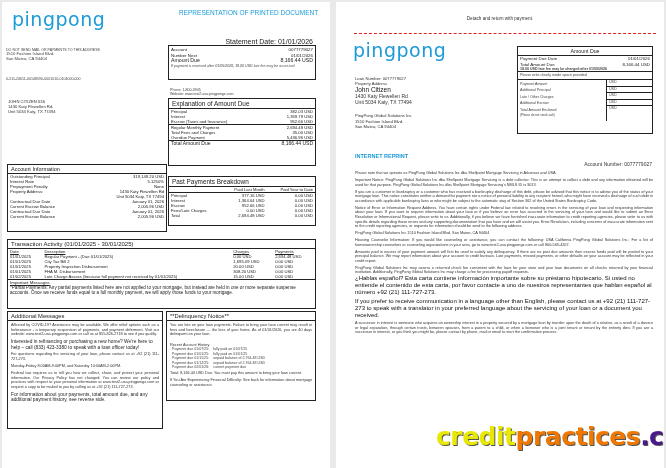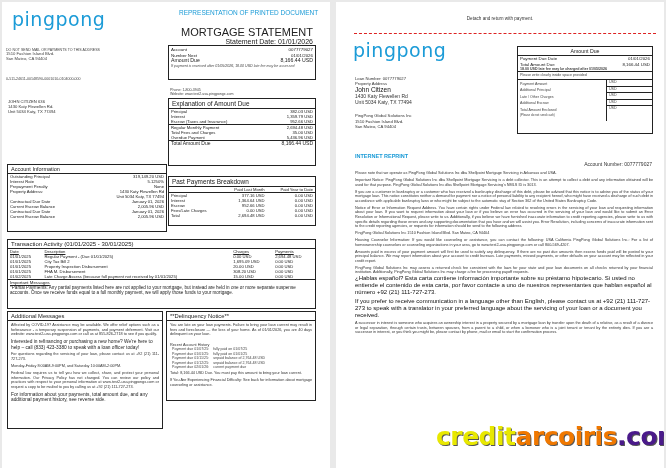--- a/index.html
+++ b/index.html
@@ -26,21 +26,20 @@
 .bigpara{font-size:6px;line-height:7px;color:#111;margin-bottom:2px}
 .dash{position:absolute;left:18px;right:8px;top:31px;border-top:1.5px dashed #d22}
 .watermark{position:absolute;left:100px;top:420px;font-size:25px;font-weight:bold;font-family:"DejaVu Sans",sans-serif;letter-spacing:-0.5px;text-shadow:1px 1px 0 #555}
 </style>
 </head>
 <body>
 
 <div class="page" id="p1">
   <div class="logo" style="left:10px;top:6px">pingpong</div>
   <div class="rep">REPRESENTATION OF PRINTED DOCUMENT</div>
-  <div class="mtitle">MORTGAGE STATEMENT</div>
   <div class="sdate">Statement Date: 01/01/2026</div>
 
   <div class="sec tiny" style="left:4px;top:46px;width:160px">
     <div>DO NOT SEND MAIL OR PAYMENTS TO THIS ADDRESS</div>
     <div style="font-size:4.2px">1510 Fashion Island Blvd.</div>
     <div style="font-size:4.2px">San Mateo, CA 94404</div>
   </div>
   <div class="sec tiny" style="left:4px;top:75px">0-511-24611-00148590-0001010-0104000-000</div>
   <div class="sec small" style="left:6px;top:97px">
     <div>JOHN CITIZEN 636</div>
@@ -349,14 +348,14 @@
     <p class="para">Notice of Error or Information Request Address. You have certain rights under Federal law related to resolving errors in the servicing of your loan and requesting information about your loan. If you want to request information about your loan or if you believe an error has occurred in the servicing of your loan and would like to submit an Error Resolution or Informational Request, please write to us. Additionally, if you believe we have furnished inaccurate information to credit reporting agencies, please write to us with specific details regarding those errors and any supporting documentation that you have and we will assist you. Error Resolution, including concerns of inaccurate information sent to the credit reporting agencies, or requests for information should be send to the following address.</p>
     <p class="para">PingPong Global Solutions Inc 1510 Fashion Island Blvd. San Mateo, CA 94404</p>
     <p class="para">Housing Counselor Information: If you would like counseling or assistance, you can contact the following: USA California PingPong Global Solutions Inc.: For a list of homeownership counselors or counseling organizations in your area, go to www.test2-usa.pingpongx.com or call 800-569-4207.</p>
     <p class="para">Amounts paid in excess of your payment amount will first be used to satisfy any delinquency. If there are no past due amounts then excess funds paid will be posted to your principal balance. We may report information about your account to credit bureaus. Late payments, missed payments, or other defaults on your account may be reflected in your credit report.</p>
     <p class="para" style="margin-bottom:0">PingPong Global Solutions Inc may assess a returned check fee consistent with the laws for your state and your loan documents on all checks returned by your financial institution. Additionally, PingPong Global Solutions Inc may charge a fee for processing payoff requests.</p>
     <p class="bigpara">¿Hablas español? Esta carta contiene información importante sobre su préstamo hipotecario. Si usted no entiende el contenido de esta carta, por favor contacte a uno de nuestros representantes que hablan español al número +92 (21) 111-727-273.</p>
     <p class="bigpara">If you prefer to receive communication in a language other than English, please contact us at +92 (21) 111-727-273 to speak with a translator in your preferred language about the servicing of your loan or a document you received.</p>
     <p class="para">A successor in interest is someone who acquires an ownership interest in a property secured by a mortgage loan by transfer upon the death of a relative, as a result of a divorce or legal separation, through certain trusts, between spouses, from a parent to a child, or when a borrower who is a joint tenant or tenant by the entirety dies. If you are a successor in interest, or you think you might be, please contact by phone, mail or email to start the confirmation process.</p>
   </div>
 
-  <div class="watermark"><span style="color:#e8e800">credit</span><span style="color:#f07800">arcoiris</span><span style="color:#4a1a8a">.com</span></div>
+  <div class="watermark"><span style="color:#e8e800">credit</span><span style="color:#f07800">practices</span><span style="color:#4a1a8a">.com</span></div>
 </div>
 
 </body></html>

